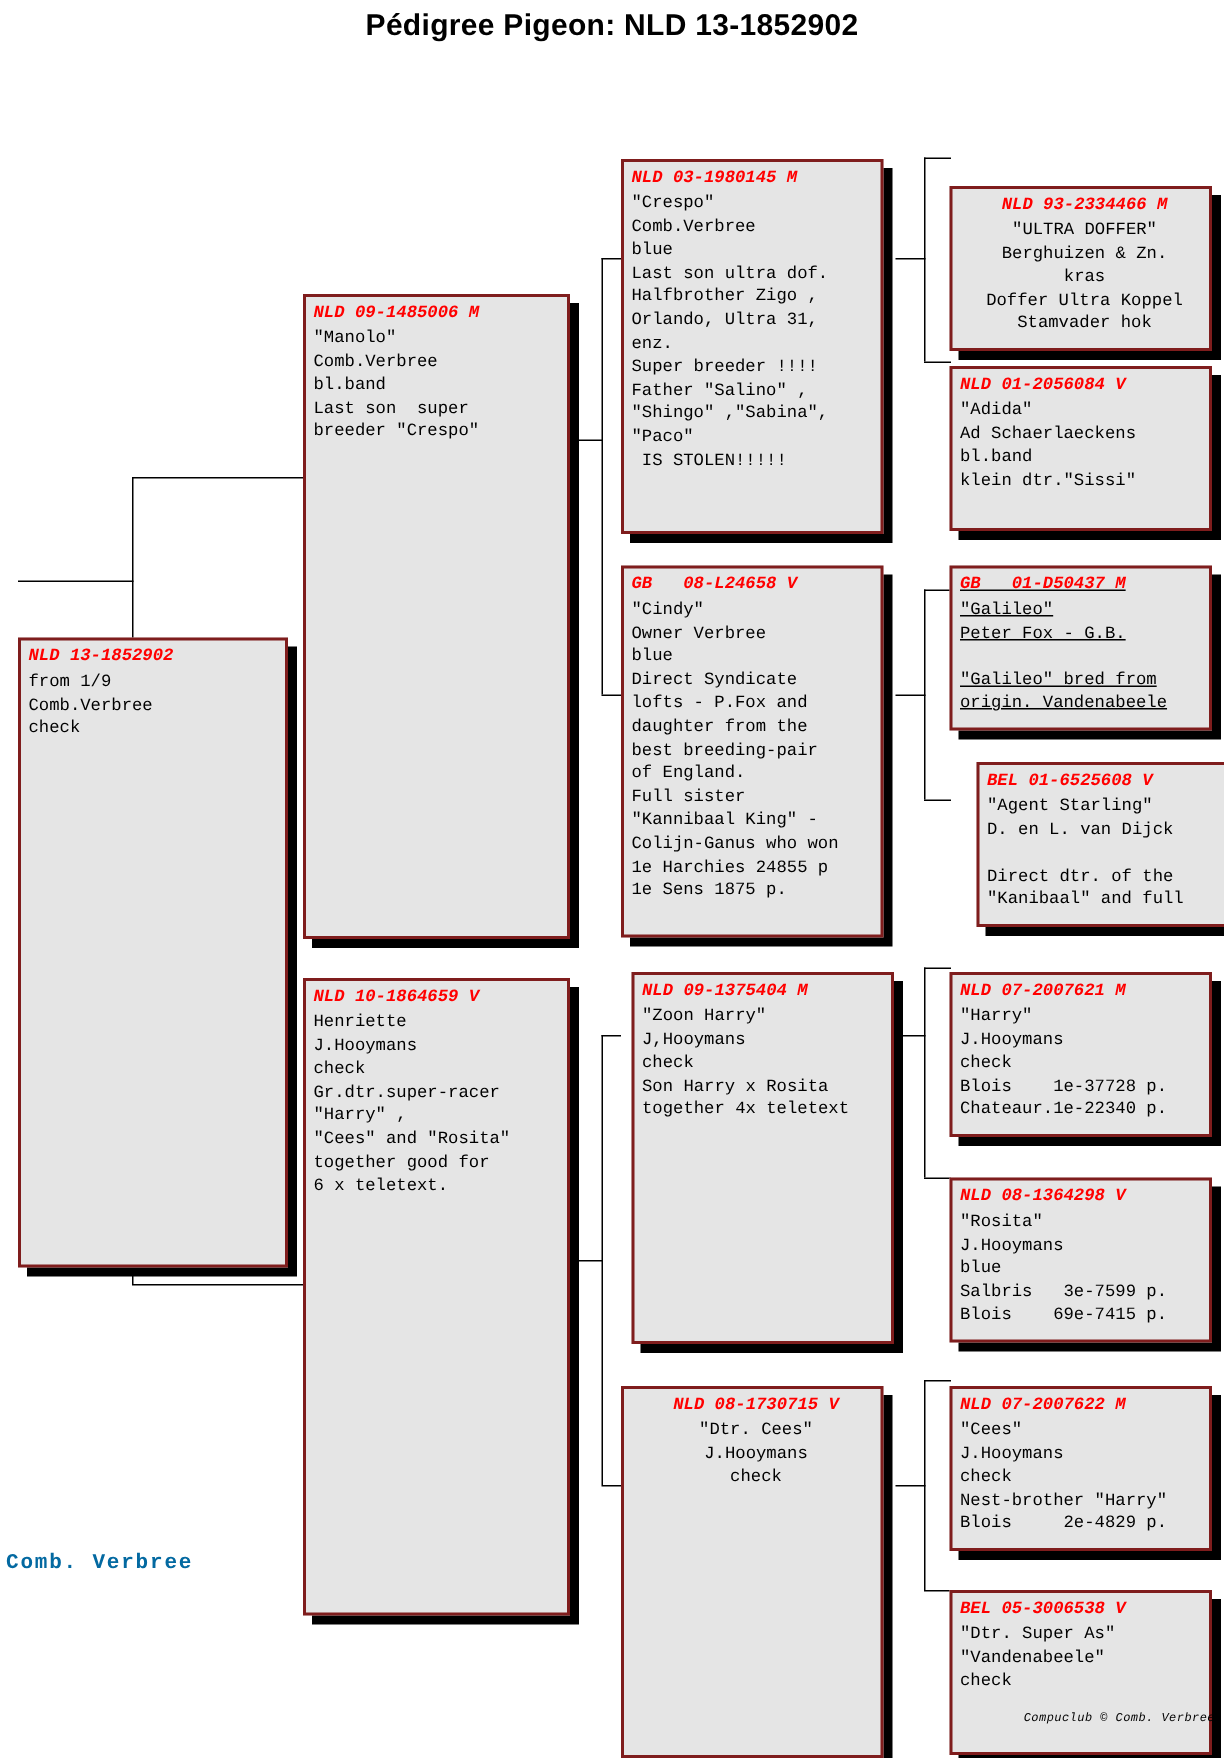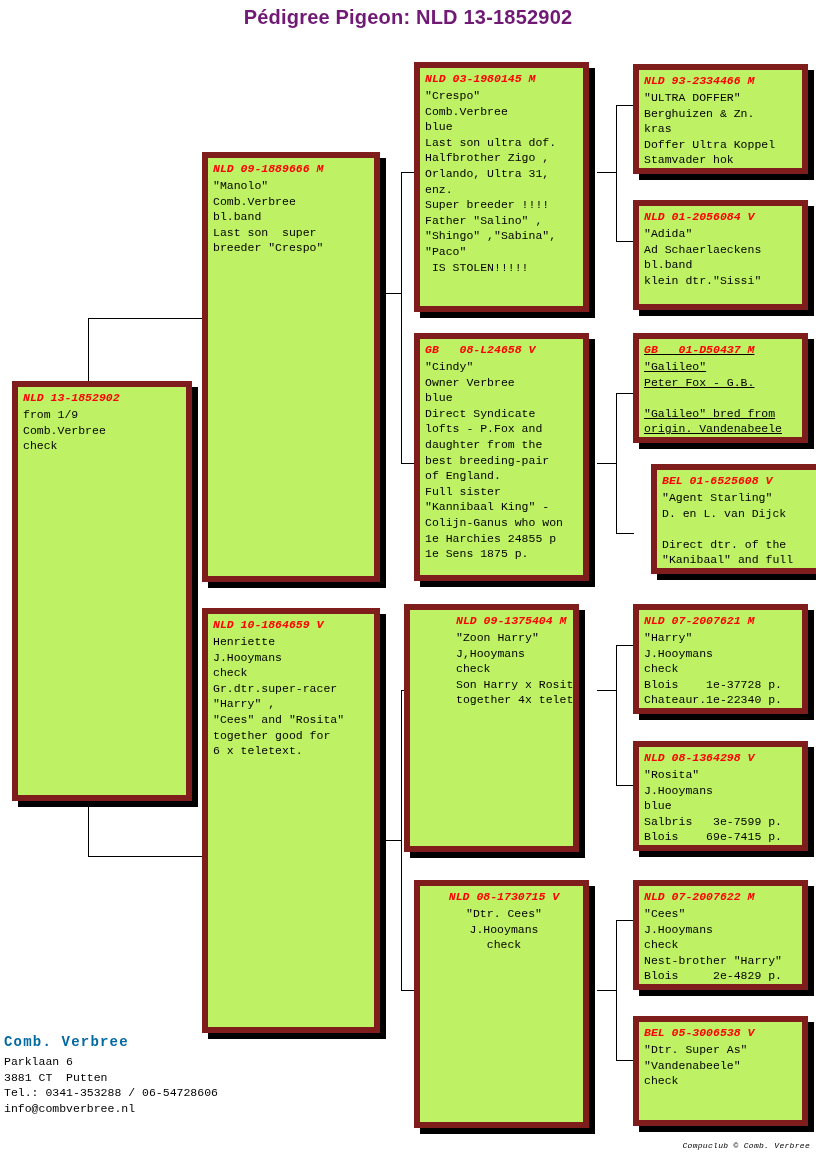--- a/index.html
+++ b/index.html
@@ -17,32 +17,33 @@
   }
   #page-title {
     position: absolute;
     top: 6px;
     left: 0;
     width: 816px;
     text-align: center;
     font-family: "Liberation Sans", sans-serif;
     font-size: 20px;
     font-weight: bold;
-    color: #701a75;
+    color: #000000;
     letter-spacing: 0.2px;
   }
   
   .pbox {
     position: absolute;
-    background: #bef264;
-    border: 6px solid #7f1d1d;
+    background: #e5e5e5;
+    border: 2px solid #7f1d1d;
     box-sizing: border-box;
     box-shadow: 6px 6px 0 0 #000000;
     padding: 0;
     overflow: hidden;
+    margin-top: 44px;
   }
   .pbox .hdr {
     display: block;
     color: #ff0000;
     font-style: italic;
     font-weight: bold;
     font-size: 11.5px;
     line-height: 15px;
     padding: 3px 0 2px 5px;
     white-space: pre;
@@ -138,21 +139,21 @@
 <div class="hline" style="left:597px; top:990px; width:20px;"></div>
 
 <div class="pbox" style="left:12px; top:381px; width:180px; height:420px;">
   <span class="hdr">NLD 13-1852902</span>
   <span class="body">from 1/9
 Comb.Verbree
 check</span>
 </div>
 
 <div class="pbox" style="left:202px; top:152px; width:178px; height:430px;">
-  <span class="hdr">NLD 09-1889666 M</span>
+  <span class="hdr">NLD 09-1485006 M</span>
   <span class="body">"Manolo"
 Comb.Verbree
 bl.band
 Last son  super
 breeder "Crespo"</span>
 </div>
 
 <div class="pbox" style="left:202px; top:608px; width:178px; height:425px;">
   <span class="hdr">NLD 10-1864659 V</span>
   <span class="body">Henriette
@@ -191,37 +192,37 @@
 daughter from the
 best breeding-pair
 of England.
 Full sister
 "Kannibaal King" -
 Colijn-Ganus who won
 1e Harchies 24855 p
 1e Sens 1875 p.</span>
 </div>
 
-<div class="pbox" style="left:404px; top:604px; width:175px; height:248px;padding-left:41px;">
+<div class="pbox" style="left:421px; top:604px; width:175px; height:248px;">
   <span class="hdr">NLD 09-1375404 M</span>
   <span class="body">"Zoon Harry"
 J,Hooymans
 check
 Son Harry x Rosita
 together 4x teletext</span>
 </div>
 
 <div class="pbox" style="left:414px; top:880px; width:175px; height:248px;text-align:center;">
   <span class="hdr">NLD 08-1730715 V</span>
   <span class="body">"Dtr. Cees"
 J.Hooymans
 check</span>
 </div>
 
-<div class="pbox" style="left:633px; top:64px; width:175px; height:110px;">
+<div class="pbox" style="left:633px; top:80px; width:175px; height:110px;text-align:center;">
   <span class="hdr">NLD 93-2334466 M</span>
   <span class="body">"ULTRA DOFFER"
 Berghuizen &amp; Zn.
 kras
 Doffer Ultra Koppel
 Stamvader hok</span>
 </div>
 
 <div class="pbox" style="left:633px; top:200px; width:175px; height:110px;">
   <span class="hdr">NLD 01-2056084 V</span>
@@ -278,19 +279,15 @@
 
 <div class="pbox" style="left:633px; top:1016px; width:175px; height:110px;">
   <span class="hdr">BEL 05-3006538 V</span>
   <span class="body">"Dtr. Super As"
 "Vandenabeele"
 check</span>
 </div>
 
 <div id="footer-block">
   <div id="footer-name">Comb. Verbree</div>
-  <div class="faddr">Parklaan 6
-3881 CT  Putten
-Tel.: 0341-353288 / 06-54728606
-info@combverbree.nl</div>
 </div>
 
 <div id="credit">Compuclub © Comb. Verbree</div>
 
 </body></html>

